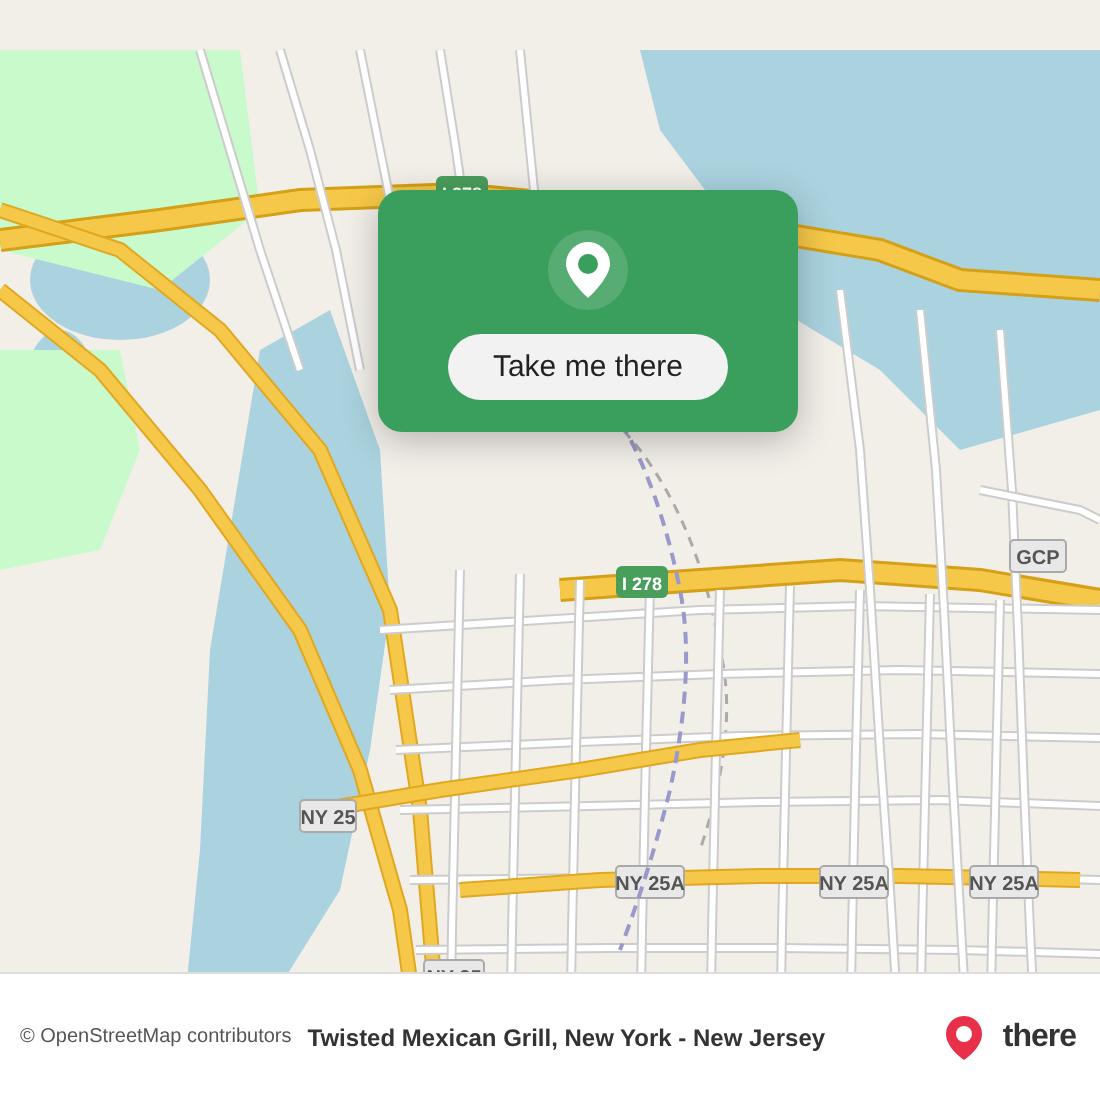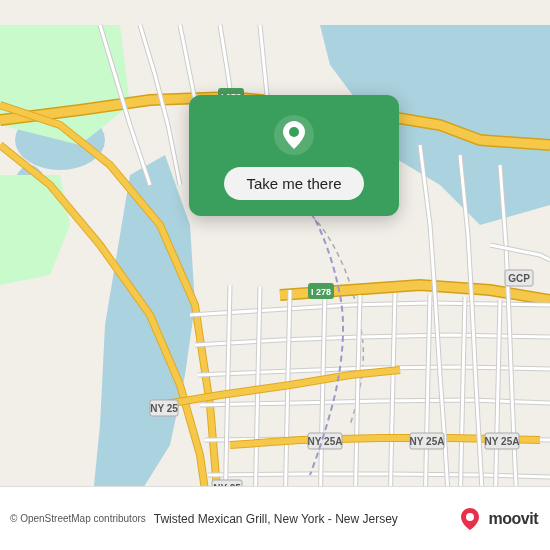--- a/index.html
+++ b/index.html
@@ -89,21 +89,21 @@
     }
 
     #copyright {
       font-size: 10px;
       color: #555;
     }
 
     #location-label {
       font-size: 12px;
       color: #333;
-      font-weight: 400;
+      font-weight: 700;
       flex: 1;
       margin-left: 8px;
     }
 
     #moovit-logo {
       display: flex;
       align-items: center;
       gap: 5px;
     }
 
@@ -292,17 +292,17 @@
 
   <div id="bottom-bar">
     <span id="copyright">© OpenStreetMap contributors</span>
     <span id="location-label">Twisted Mexican Grill, New York - New Jersey</span>
     <div id="moovit-logo">
 
       <svg id="moovit-icon" viewBox="0 0 28 28" xmlns="http://www.w3.org/2000/svg">
         <path d="M14 3 C9 3 5 7 5 12 C5 19 14 25 14 25 C14 25 23 19 23 12 C23 7 19 3 14 3 Z" fill="#e8304a"></path>
         <circle cx="14" cy="12" r="4" fill="white"></circle>
       </svg>
-      <span id="moovit-text">moovit</span>
+      <span id="moovit-text">there</span>
     </div>
   </div>
 
 </div>
 
 </body></html>

